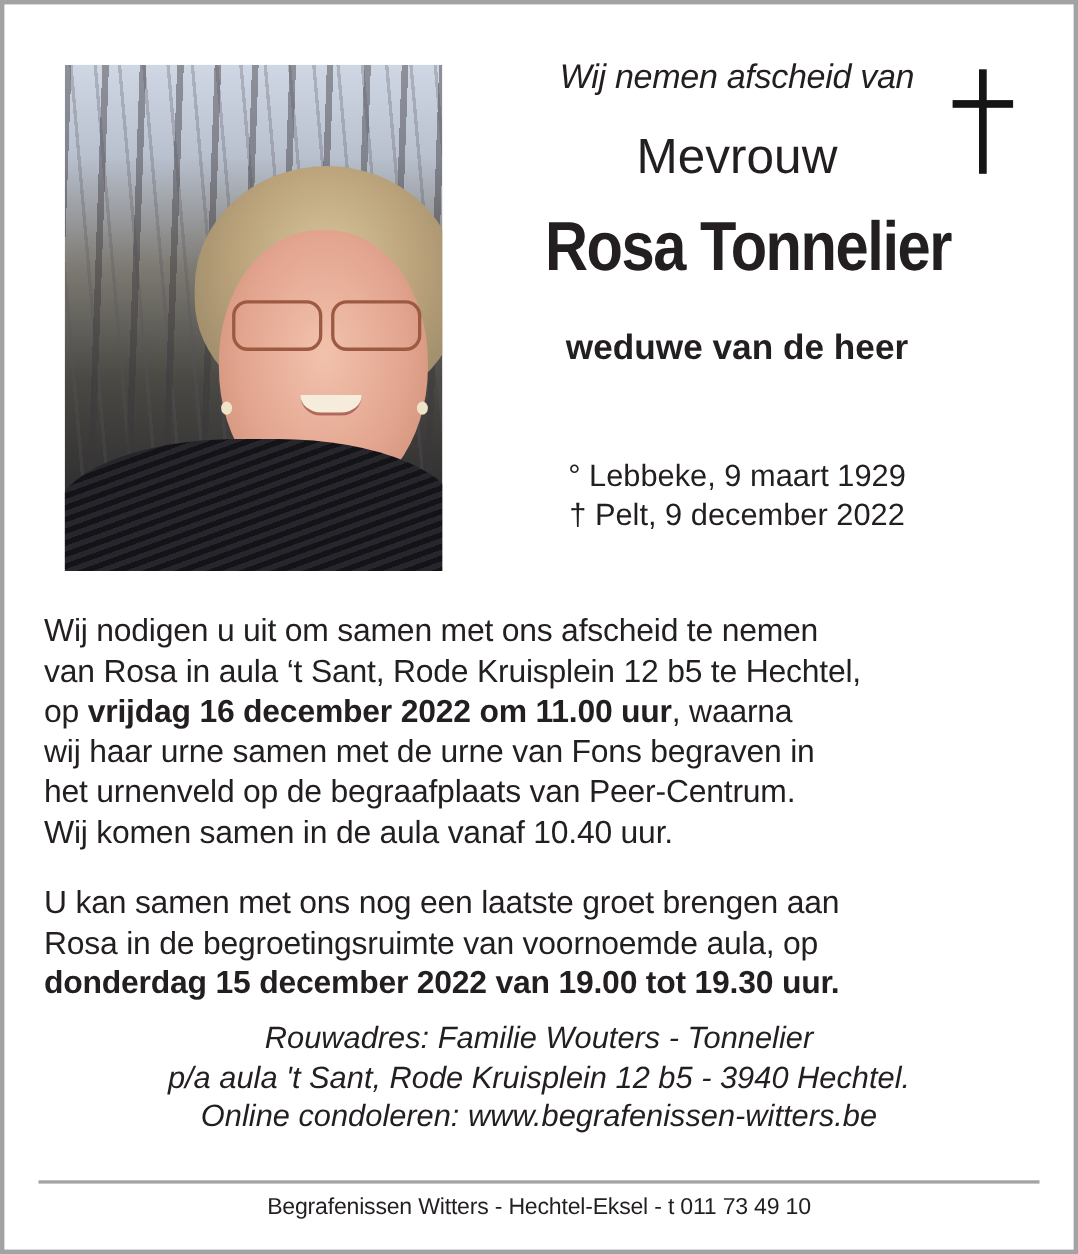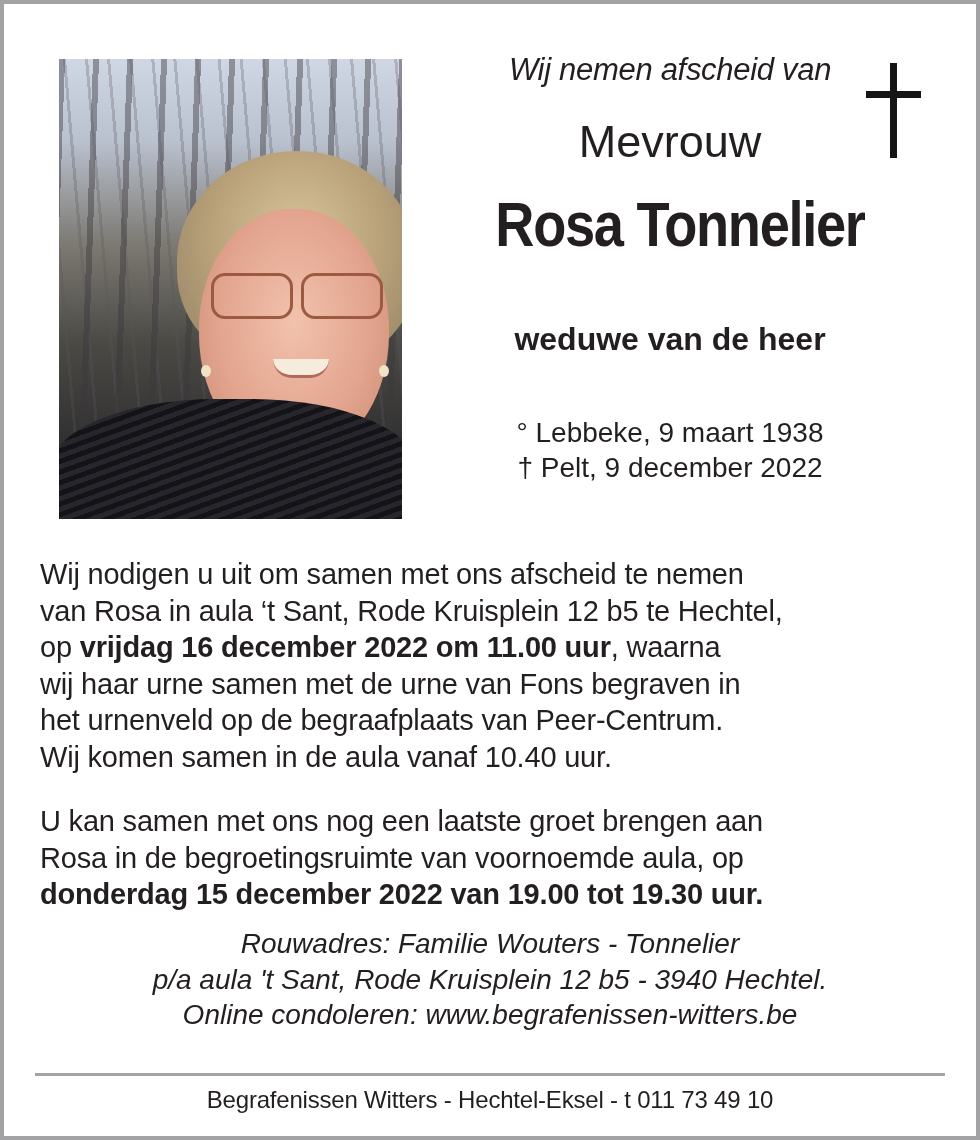--- a/index.html
+++ b/index.html
@@ -26,31 +26,31 @@
     .photo .fur { position: absolute; left: -10px; top: 340px; width: 370px; height: 160px; border-radius: 45% 45% 0 0;
       background: repeating-linear-gradient(160deg, #141418 0 5px, #26262c 5px 10px); }
     .photo .earring { position: absolute; width: 10px; height: 12px; border-radius: 50%; background: #efe4c8; top: 306px; }
     .cross-v { position: absolute; left: 890px; top: 63px; width: 7px; height: 95px; background: #151515; }
     .cross-h { position: absolute; left: 866px; top: 91px; width: 55px; height: 7px; background: #151515; }
     .center-block { position: absolute; left: 410px; width: 520px; text-align: center; }
     .intro { top: 52px; font-size: 31px; font-style: italic; font-weight: 300; letter-spacing: -0.3px; }
     .title-prefix { top: 116px; font-size: 45px; font-weight: 300; }
     .name { position: absolute; left: 430px; width: 500px; top: 188px; text-align: center; font-size: 63px; font-weight: 700;
             letter-spacing: -1.5px; transform: scaleX(0.86); transform-origin: center; }
-    .spouse { top: 296px; font-size: 32px; font-weight: 700; line-height: 38px; margin-top: 24px; }
+    .spouse { top: 296px; font-size: 32px; font-weight: 700; line-height: 38px; }
     .dates { top: 415px; font-size: 28px; line-height: 35px; font-weight: 300; }
     .body-block { position: absolute; left: 40px; width: 900px; font-size: 29px; line-height: 36.5px;
                   letter-spacing: -0.2px; }
     .invite { top: 556px; }
     .greeting { top: 803px; }
     .body-block b { font-weight: 700; }
     .address { position: absolute; left: 40px; width: 900px; top: 926px; text-align: center; font-size: 28px; font-style: italic;
                line-height: 35.5px; font-weight: 300; }
     .divider { position: absolute; left: 35px; top: 1073px; width: 910px; height: 3px; background: #a3a3a5; }
-    .footer { position: absolute; left: 0; width: 980px; top: 1086px; text-align: center; font-size: 24px; letter-spacing: -0.2px; }
+    .footer { position: absolute; left: 0; width: 980px; top: 1086px; text-align: center; font-size: 21px; letter-spacing: -0.2px; }
   </style>
 </head>
 <body>
 
 <div class="frame"></div>
 
 <div class="photo" title="Portrait of Rosa Tonnelier">
   <div class="trees"></div>
   <div class="hair"></div>
   <div class="face"></div>
@@ -71,21 +71,21 @@
 
 <div class="center-block intro">Wij nemen afscheid van</div>
 <div class="center-block title-prefix">Mevrouw</div>
 <div class="name">Rosa Tonnelier</div>
 
 <div class="center-block spouse">
   <div>weduwe van de heer</div>
 </div>
 
 <div class="center-block dates">
-  <div>° Lebbeke, 9 maart 1938</div>
+  <div>° Lebbeke, 9 maart 1929</div>
   <div>† Pelt, 9 december 2022</div>
 </div>
 
 <div class="body-block invite">
   <div>Wij nodigen u uit om samen met ons afscheid te nemen</div>
   <div>van Rosa in aula ‘t Sant, Rode Kruisplein 12 b5 te Hechtel,</div>
   <div><span>op </span><b>vrijdag 16 december 2022 om 11.00 uur</b><span>, waarna</span></div>
   <div>wij haar urne samen met de urne van Fons begraven in</div>
   <div>het urnenveld op de begraafplaats van Peer-Centrum.</div>
   <div>Wij komen samen in de aula vanaf 10.40 uur.</div>

